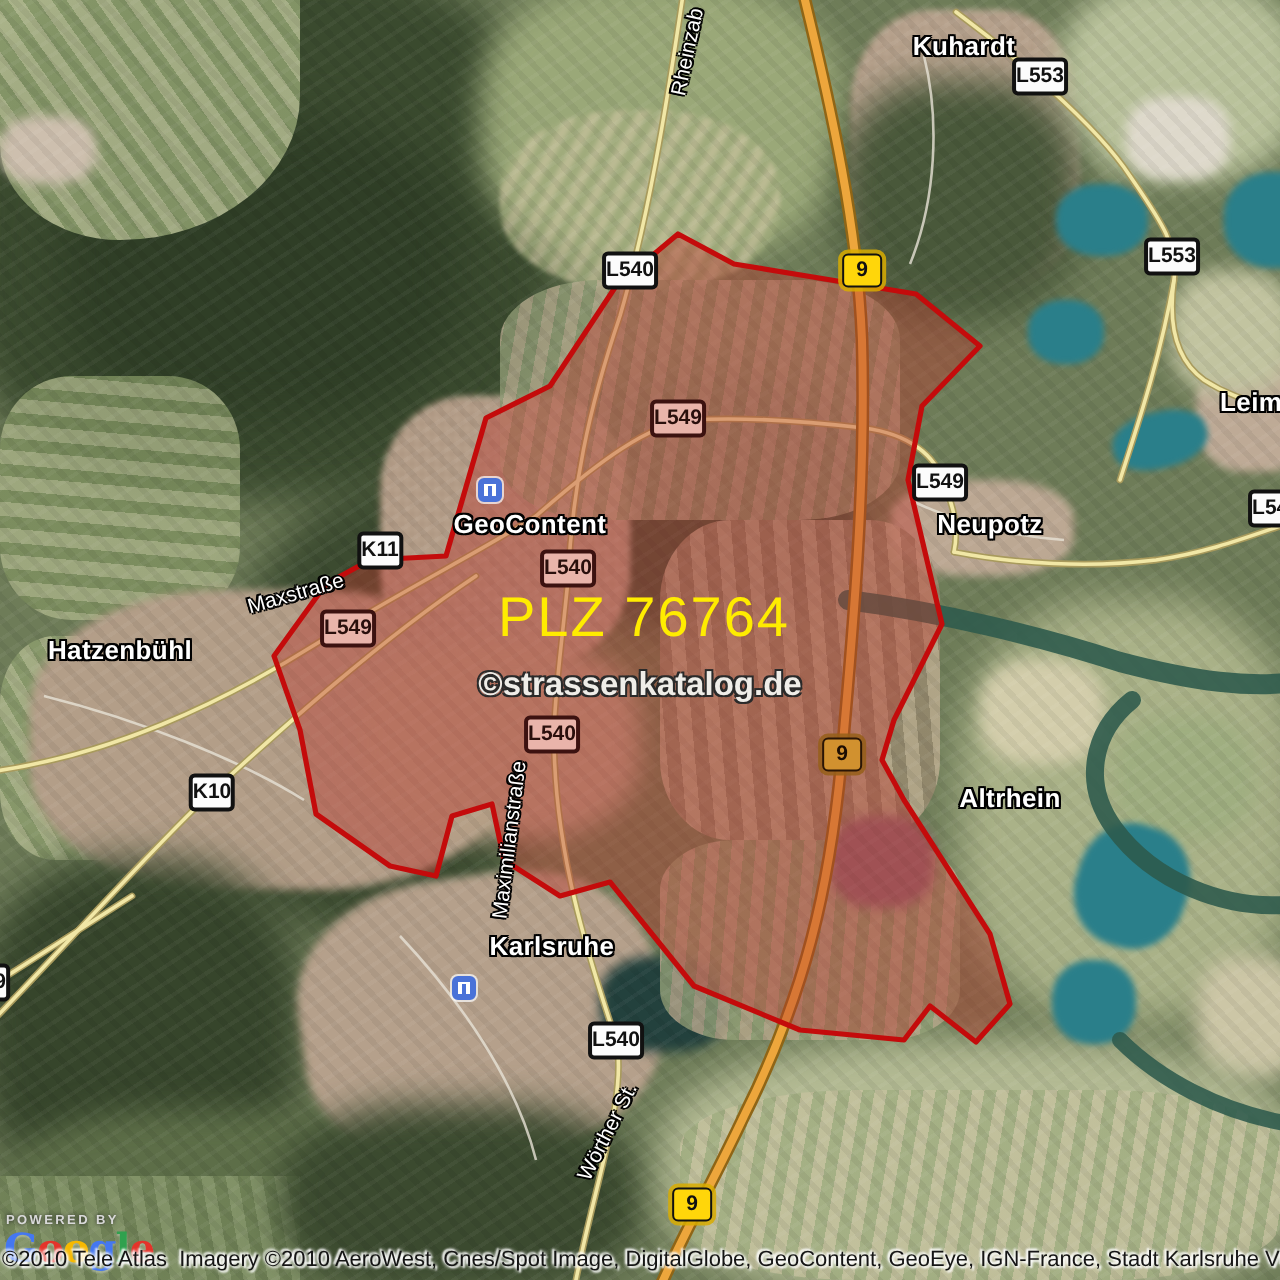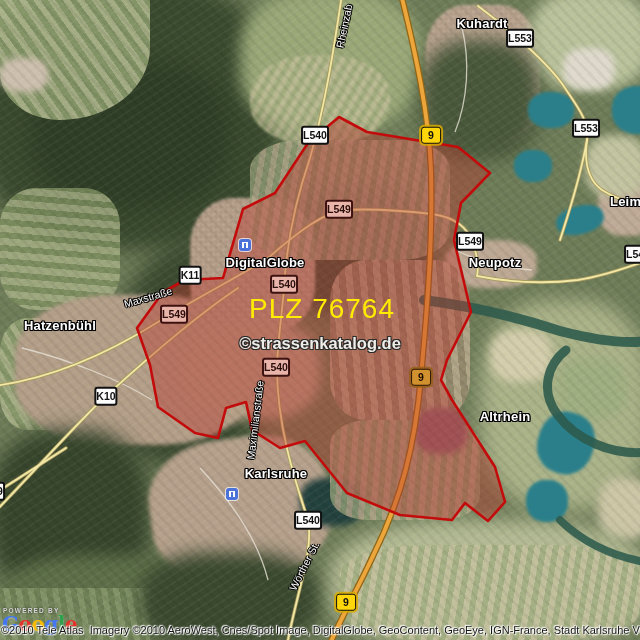--- a/index.html
+++ b/index.html
@@ -132,25 +132,25 @@
     </g>
     <path fill="none" stroke="var(--road-b9-casing)" stroke-width="6.5" d="M 401,-6 C 416,55 429,115 431,170 C 433,240 427,310 421,377 C 415,445 402,498 372,558 C 357,590 341,618 329,646"></path>
     <path fill="none" stroke="var(--road-b9)" stroke-width="4" d="M 401,-6 C 416,55 429,115 431,170 C 433,240 427,310 421,377 C 415,445 402,498 372,558 C 357,590 341,618 329,646"></path>
     <polygon fill="var(--plz-fill)" stroke="var(--plz-stroke)" stroke-width="2.6" stroke-linejoin="round" points="339,117 367,132 458,147 490,173 461,203 454,240 471,312 447,360 441,380 452,400 495,467 505,502 488,521 465,503 452,520 400,515 347,493 305,441 280,448 252,430 246,402 226,408 218,438 195,433 158,407 150,365 137,328 163,292 185,280 223,278 243,209 275,193 308,143"></polygon>
   </svg>
 
   <div class="layer">
     <div class="plz">PLZ 76764</div>
     <div class="wm1">©strassenkatalog.de</div>
   <div class="place-label" style="left: 482px; top: 23px;">Kuhardt</div>
-      <div class="place-label" style="left: 265px; top: 262px;">DigitalGlobe</div>
+      <div class="place-label" style="left: 265px; top: 262px;">GeoContent</div>
       <div class="place-label" style="left: 60px; top: 325px;">Hatzenbühl</div>
       <div class="place-label" style="left: 495px; top: 262px;">Neupotz</div>
       <div class="place-label" style="left: 276px; top: 473px;">Karlsruhe</div>
-      <div class="place-label" style="left: 505px; top: 416px;">Altrhein</div>
+      <div class="place-label" style="left: 505px; top: 399px;">Altrhein</div>
       <div class="place-label" style="transform: translate(0px, -50%); left: 610px; top: 201px;">Leimers</div>
       <div class="street-label" style="transform: translate(-50%, -50%) rotate(-78deg); left: 344px; top: 26px;">Rheinzab</div>
       <div class="street-label" style="transform: translate(-50%, -50%) rotate(-16deg); left: 148px; top: 297px;">Maxstraße</div>
       <div class="street-label" style="transform: translate(-50%, -50%) rotate(-83deg); left: 255px; top: 420px;">Maximilianstraße</div>
       <div class="street-label" style="transform: translate(-50%, -50%) rotate(-63deg); left: 304px; top: 566px;">Wörther St.</div>
       <div class="badge badge-white" style="left: 315px; top: 135px;">L540</div>
       <div class="badge badge-white" style="left: 520px; top: 38px;">L553</div>
       <div class="badge badge-white" style="left: 586px; top: 128px;">L553</div>
       <div class="badge badge-white" style="left: 190px; top: 275px;">K11</div>
       <div class="badge badge-tinted" style="left: 284px; top: 284px;">L540</div>

